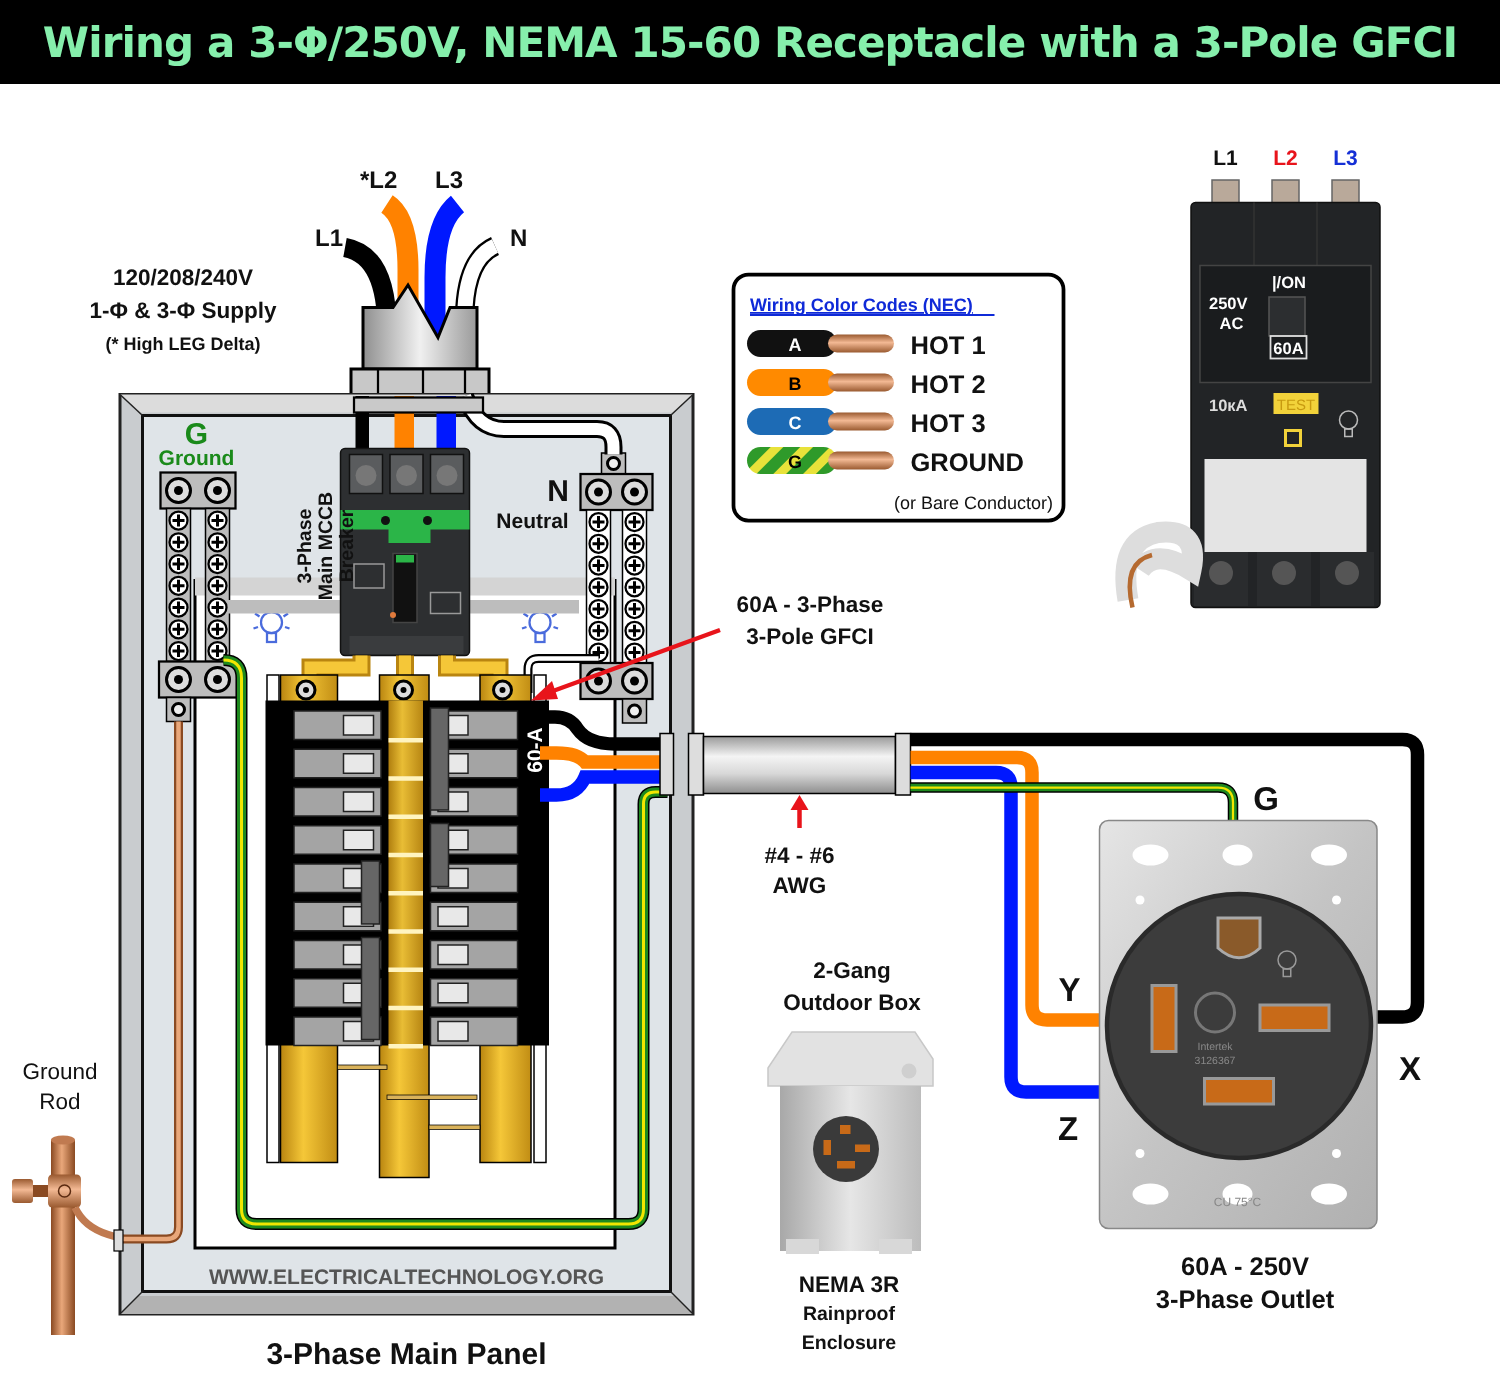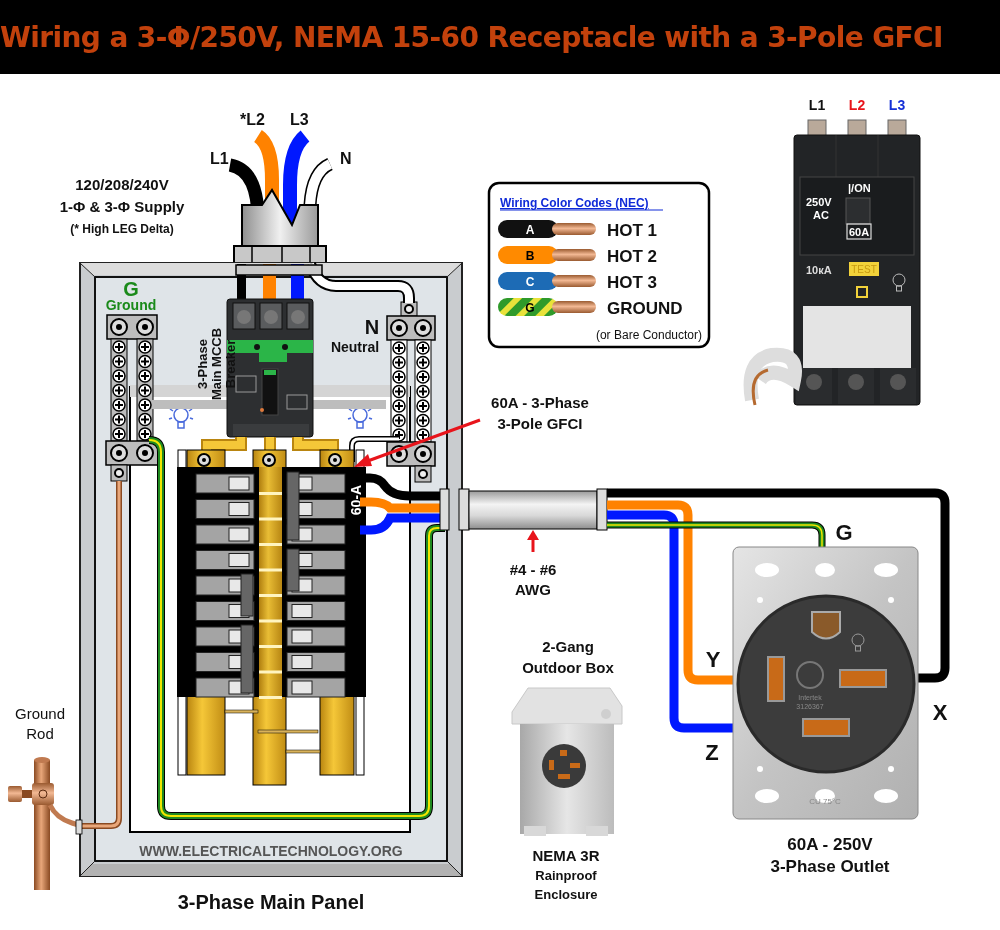--- a/index.html
+++ b/index.html
@@ -1,17 +1,17 @@
 <!DOCTYPE html>
 <html><head>
 <meta charset="utf-8">
 <style>
   html, body { margin: 0; padding: 0; background: #ffffff; }
   body { width: 1000px; height: 930px; position: relative; overflow: hidden; font-family: "Liberation Sans", "DejaVu Sans", sans-serif; }
-  .title-bar { position: absolute; left: 0; top: 0; width: 1000px; height: 74px; background: #000; color: #c2410c; display: flex; align-items: center; }
+  .title-bar { position: absolute; left: 0; top: 0; width: 1000px; height: 56px; background: #000; color: #86efac; display: flex; align-items: center; justify-content: center; }
   .title-bar h1 { margin: 0; font-family: "DejaVu Sans", sans-serif; font-weight: bold; font-size: 28px; letter-spacing: -0.6px; }
   svg#diagram { position: absolute; left: 0; top: 70px; }
   .lbl { font-family: "Liberation Sans", "DejaVu Sans", sans-serif; font-weight: bold; fill: #111; }
   .lbl-n { font-family: "Liberation Sans", "DejaVu Sans", sans-serif; fill: #111; }
 </style>
 </head>
 <body>
 
 <div class="title-bar">
   <h1>Wiring a 3-Φ/250V, NEMA 15-60 Receptacle with a 3-Pole GFCI</h1>

